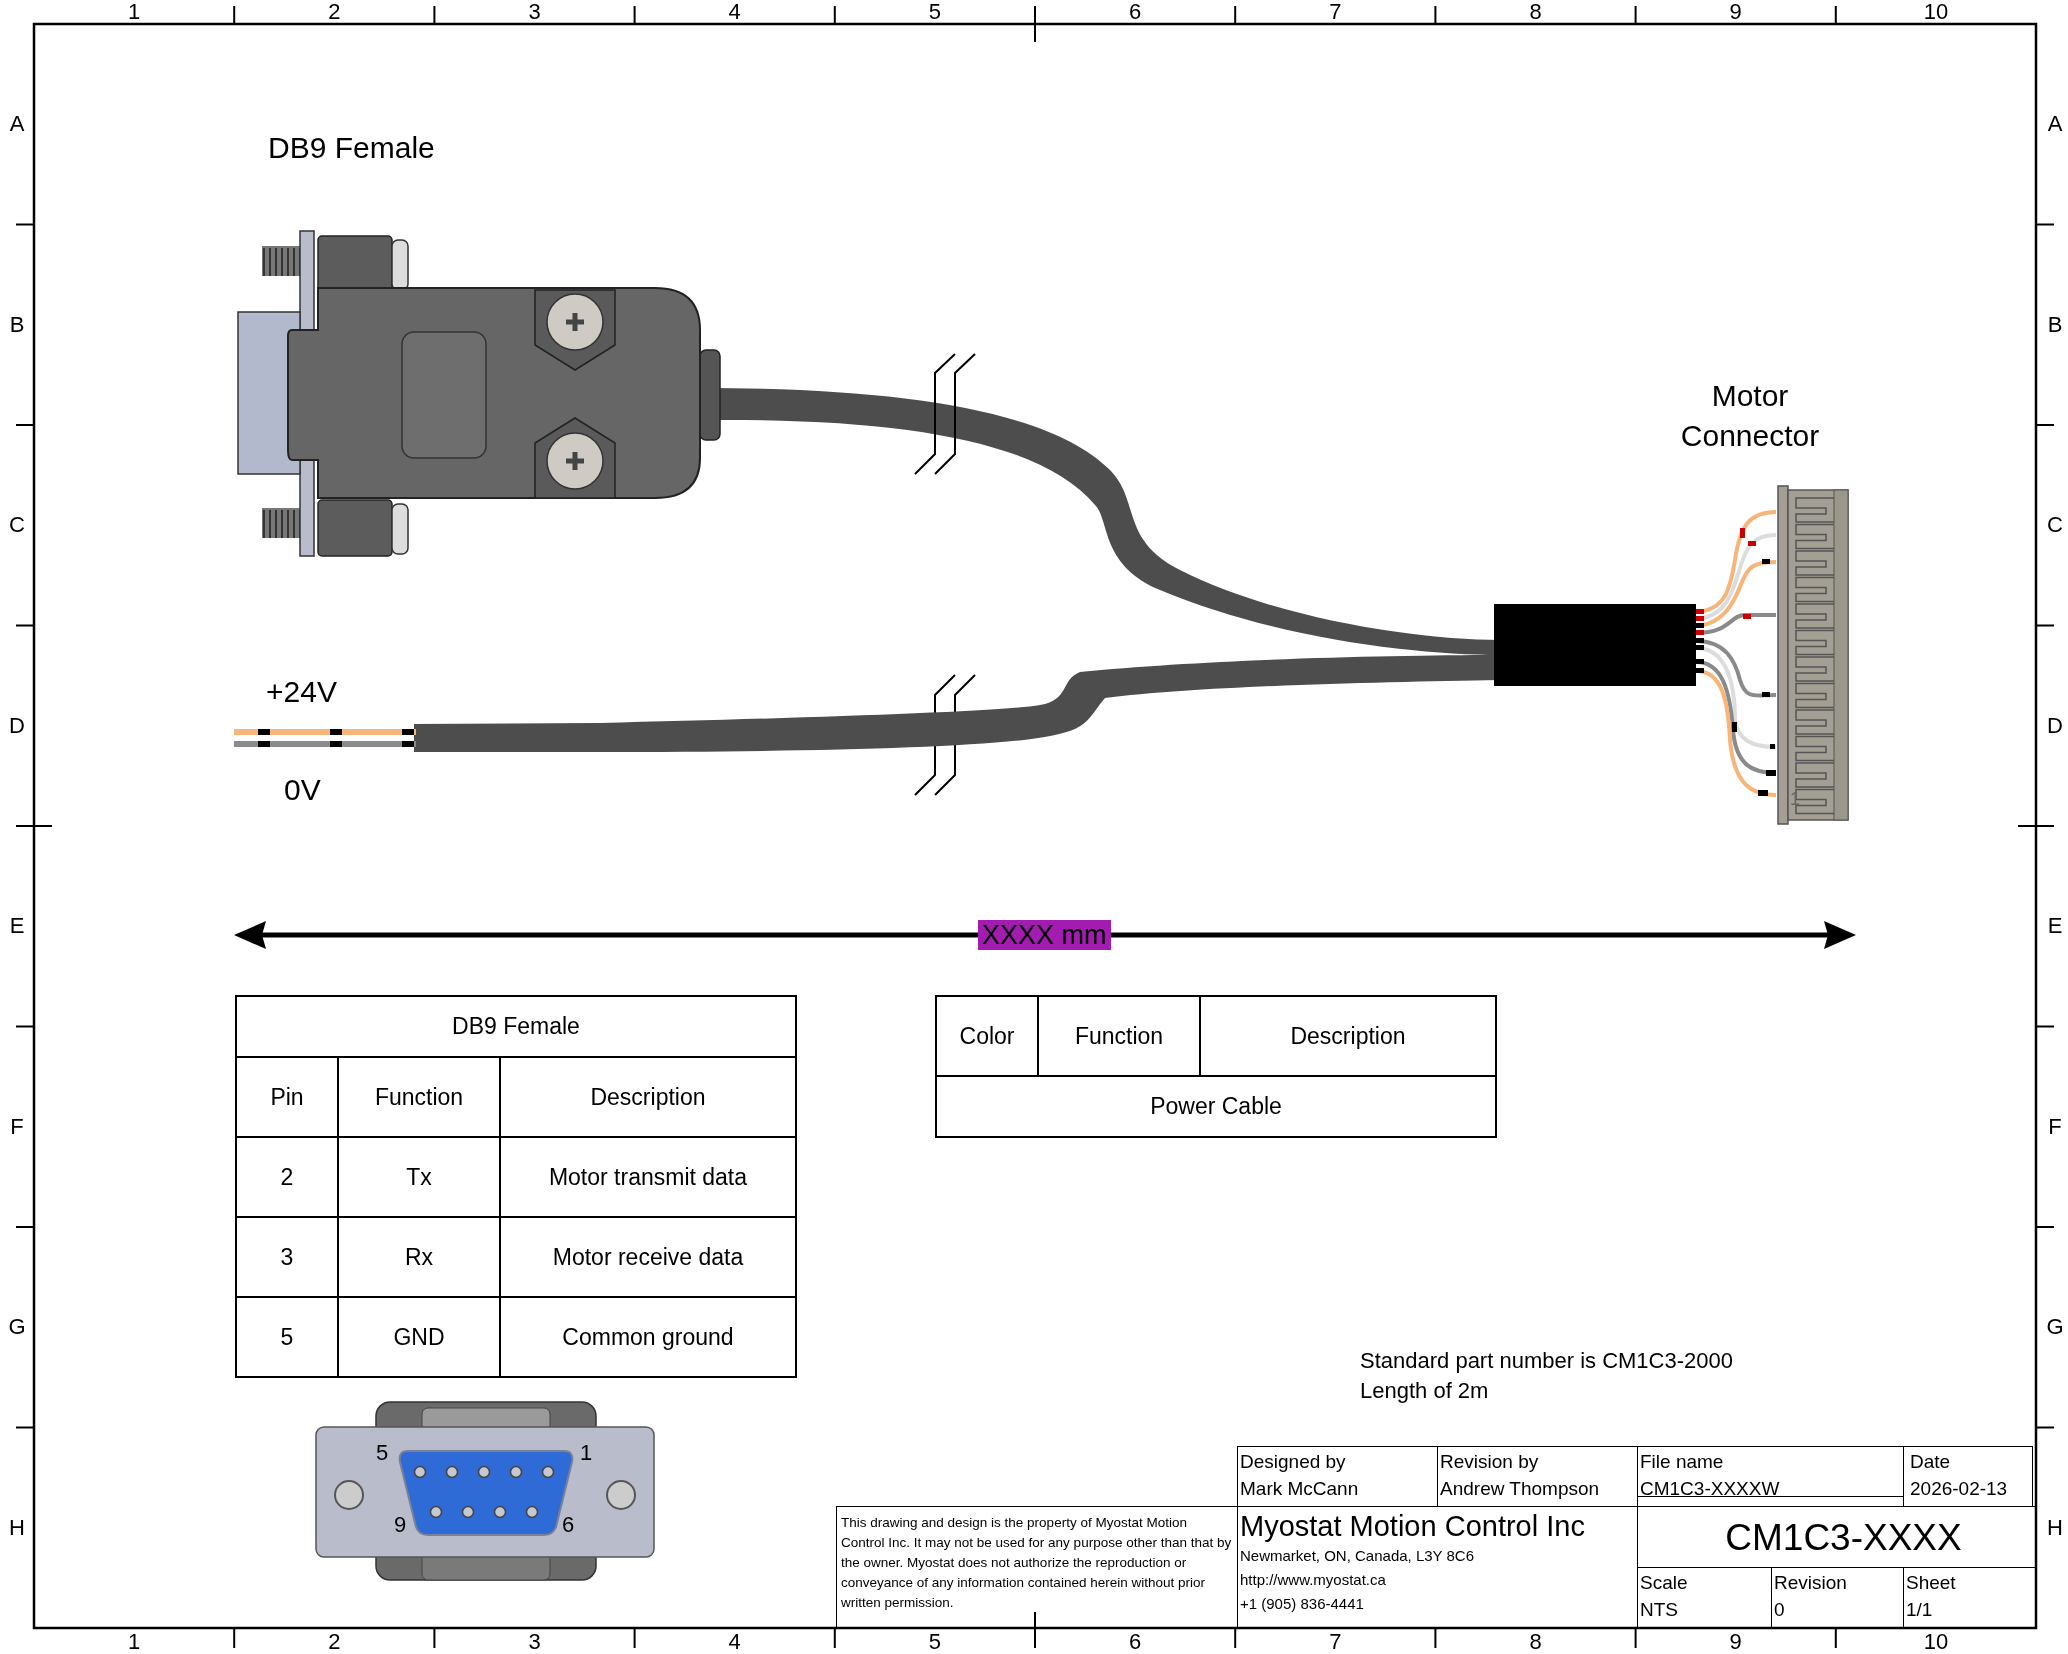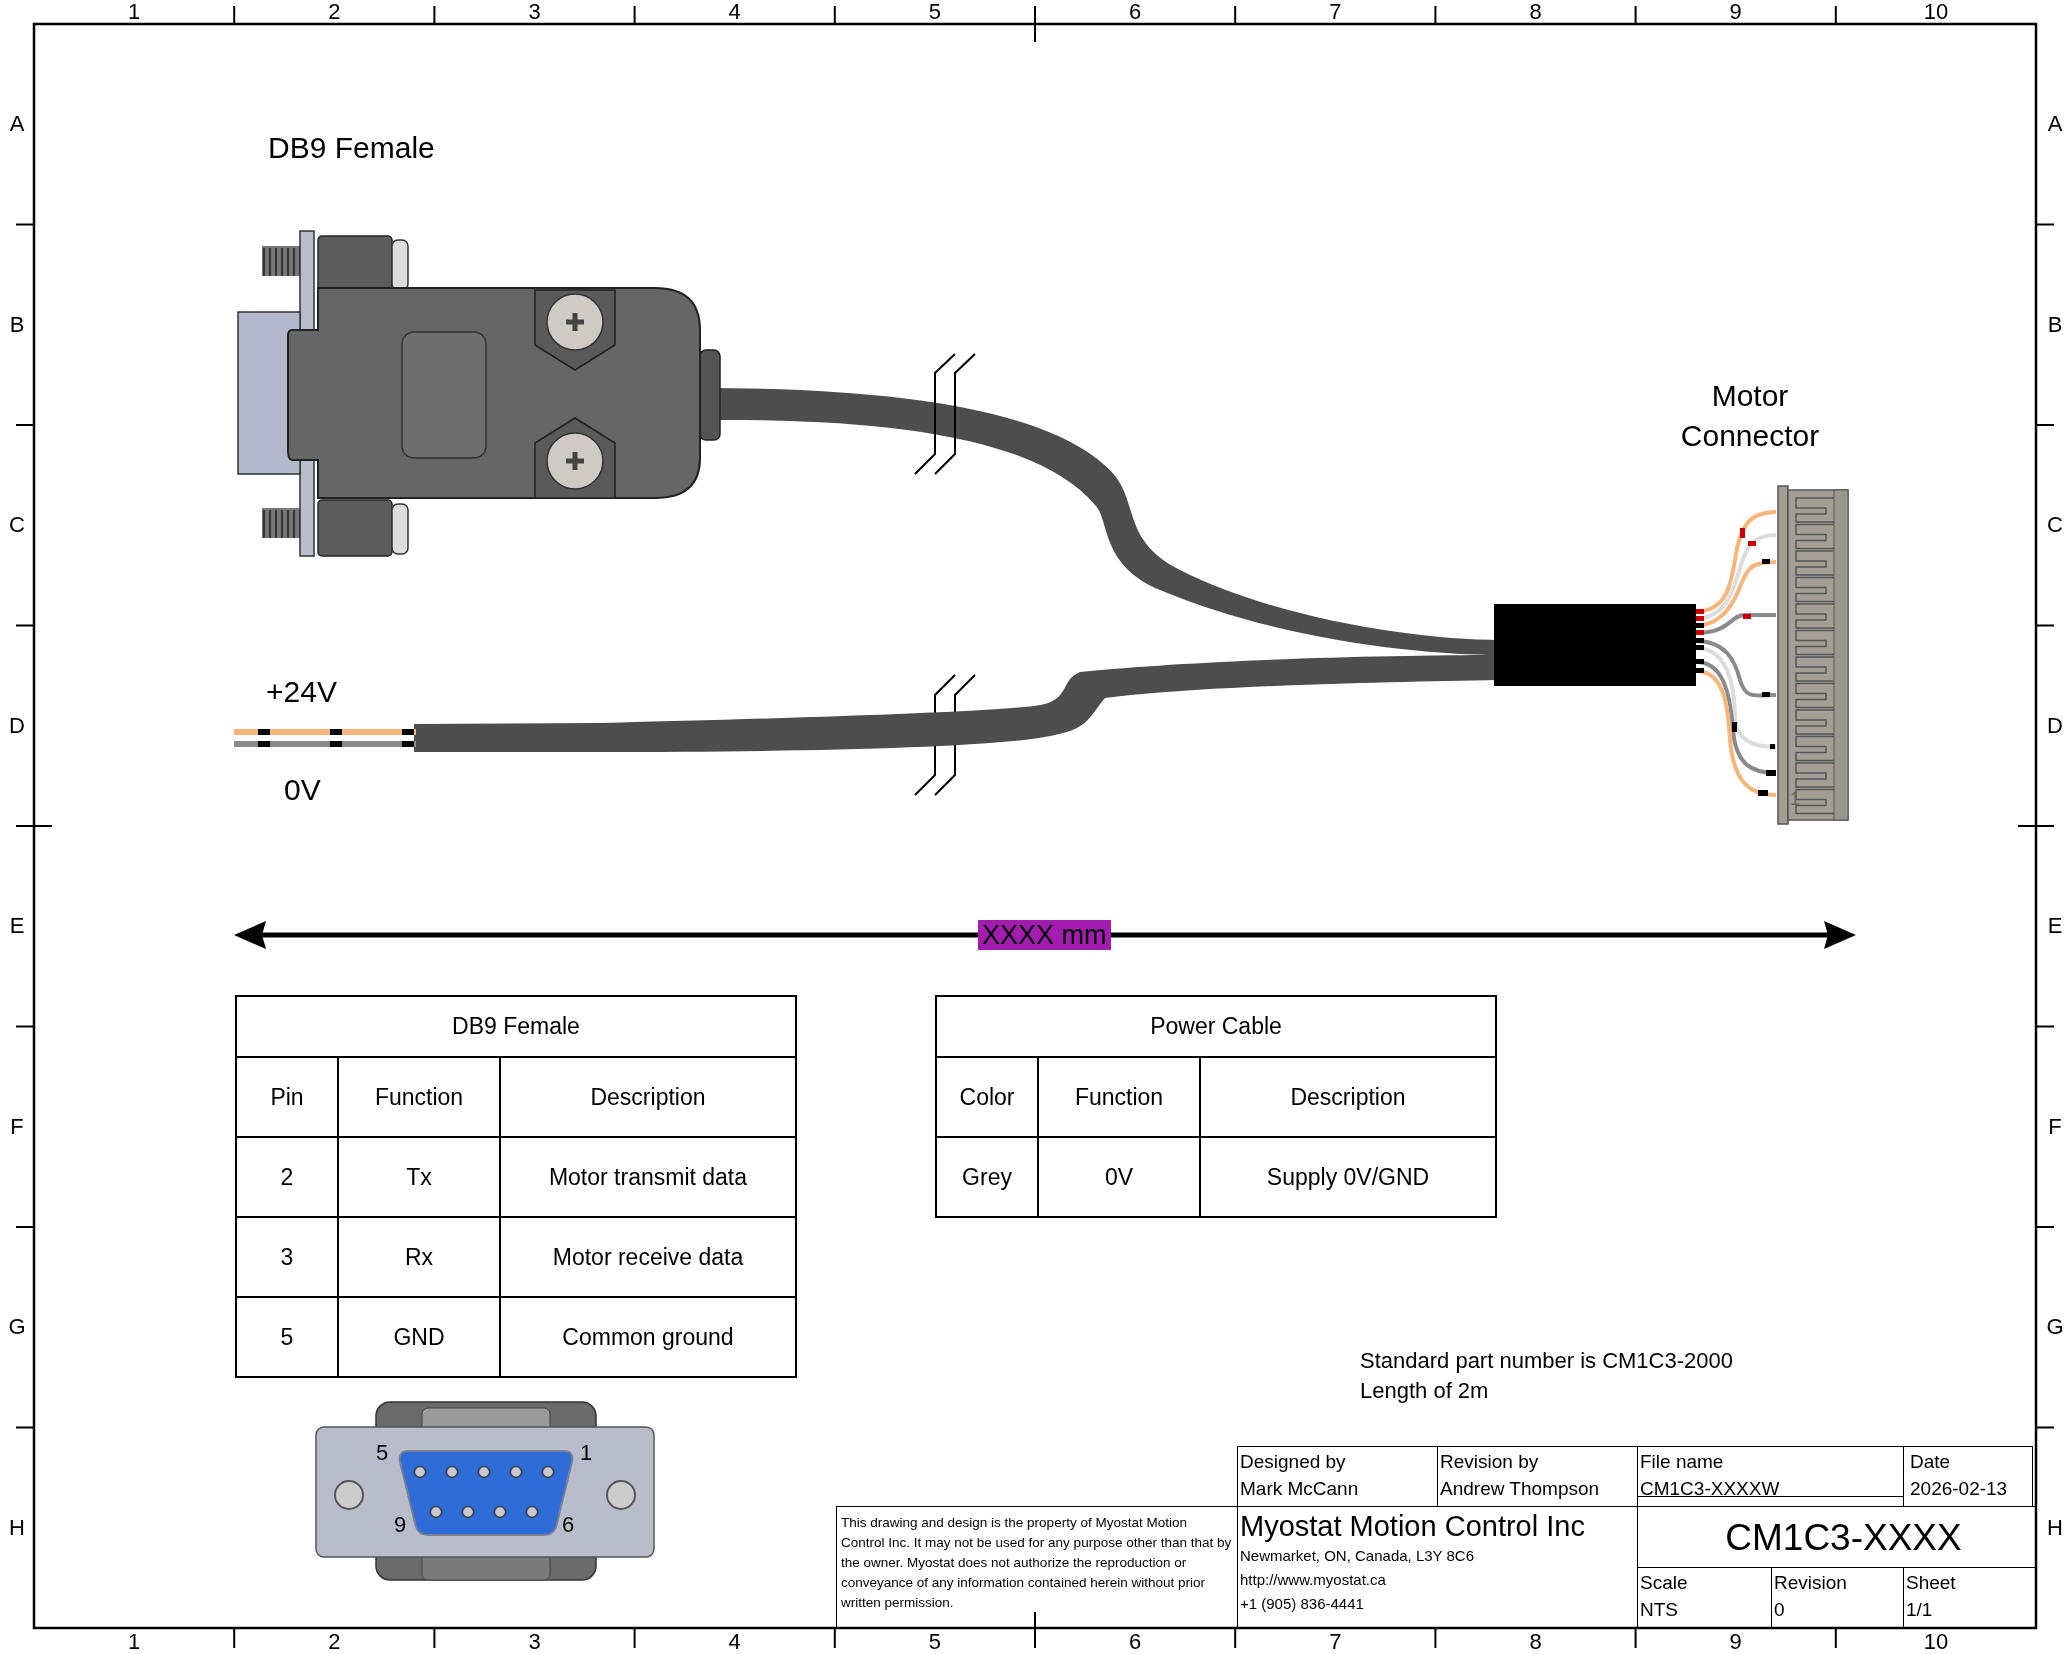--- a/index.html
+++ b/index.html
@@ -278,33 +278,28 @@
   <tr style="height:80px;">
     <td>5</td>
     <td>GND</td>
     <td>Common ground</td>
   </tr>
 </tbody>
   </table>
 
 <table class="spec" style="left:935px; top:995px; width:562px;">
   <tbody>
-      <tr style="height:61px;">
-        <td colspan="3">Power Cable</td>
-      </tr>
-  <tr style="height:80px;">
+      <tr style="height:80px;">
     <td style="width:100px;">Color</td>
     <td style="width:160px;">Function</td>
     <td>Description</td>
   </tr>
-  <tr style="height:80px;">
-    <td>Grey</td>
-    <td>0V</td>
-    <td>Supply 0V/GND</td>
-  </tr>
+  <tr style="height:61px;">
+        <td colspan="3">Power Cable</td>
+      </tr>
 </tbody>
   </table>
 
 <div class="note" style="left:1360px; top:1346px;">Standard part number is CM1C3-2000</div>
 <div class="note" style="left:1360px; top:1376px;">Length of 2m</div>
 
 <div>
   <div class="tb-cell tb-disclaimer" style="left:836px; top:1506px; width:402px; height:122px;">This drawing and design is the property of Myostat Motion Control Inc. It may not be used for any purpose other than that by the owner. Myostat does not authorize the reproduction or conveyance of any information contained herein without prior written permission.</div>
 
   <div class="tb-cell" style="left:1237px; top:1446px; width:201px; height:61px;">

